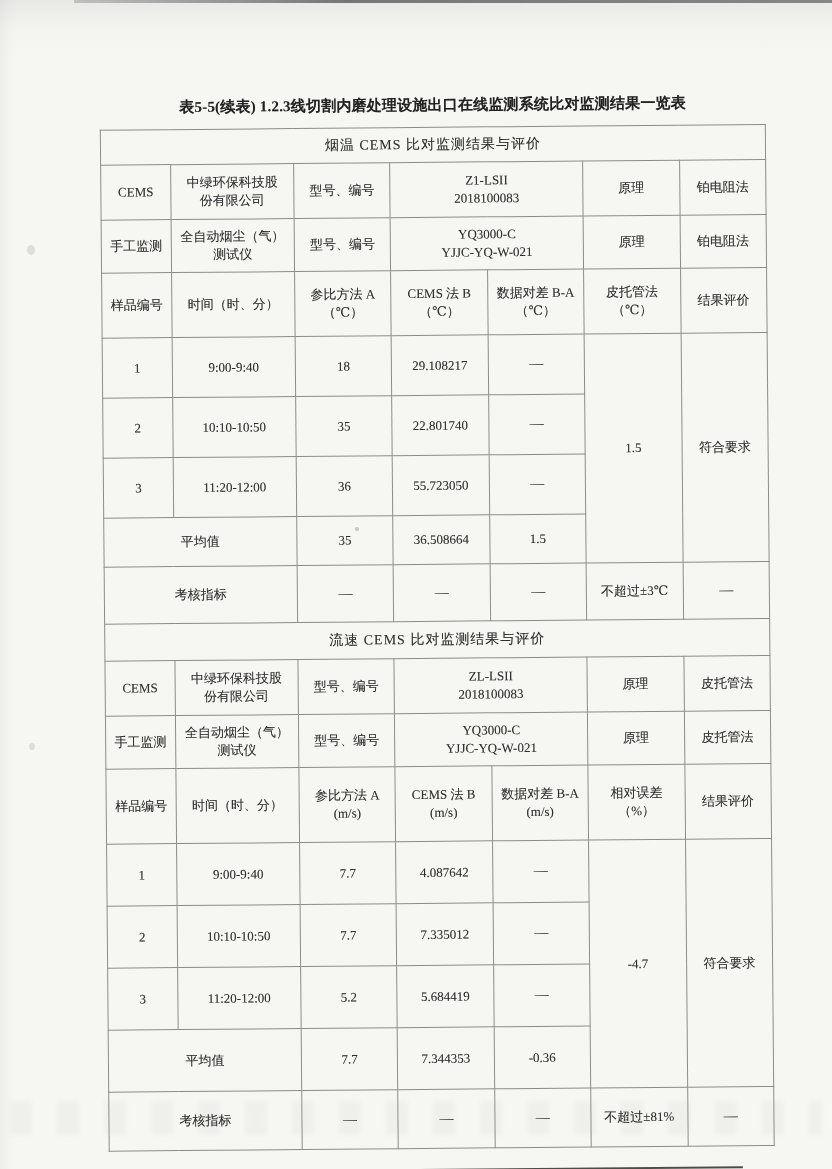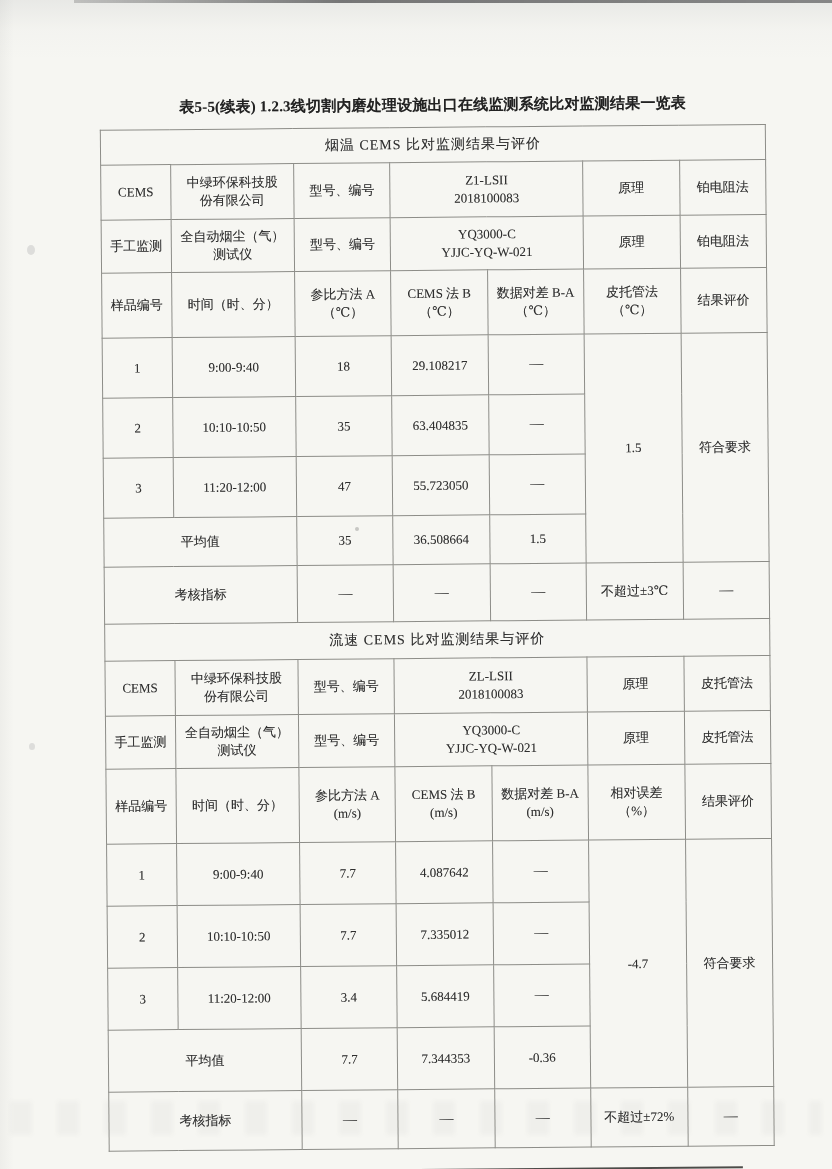--- a/index.html
+++ b/index.html
@@ -109,27 +109,27 @@
         <td>18</td>
         <td>29.108217</td>
         <td class="dash">—</td>
         <td rowspan="4">1.5</td>
         <td rowspan="4">符合要求</td>
       </tr>
       <tr>
         <td style="height:55px">2</td>
         <td>10:10-10:50</td>
         <td>35</td>
-        <td>63.404835</td>
+        <td>22.801740</td>
         <td class="dash">—</td>
       </tr>
       <tr>
         <td style="height:55px">3</td>
         <td>11:20-12:00</td>
-        <td>47</td>
+        <td>36</td>
         <td>55.723050</td>
         <td class="dash">—</td>
       </tr>
       <tr>
         <td colspan="2" style="height:44px">平均值</td>
         <td>35</td>
         <td>36.508664</td>
         <td>1.5</td>
       </tr>
       <tr>
@@ -202,36 +202,36 @@
       <tr>
         <td style="height:57px">2</td>
         <td>10:10-10:50</td>
         <td>7.7</td>
         <td>7.335012</td>
         <td class="dash">—</td>
       </tr>
       <tr>
         <td style="height:57px">3</td>
         <td>11:20-12:00</td>
-        <td>3.4</td>
+        <td>5.2</td>
         <td>5.684419</td>
         <td class="dash">—</td>
       </tr>
       <tr>
         <td colspan="2" style="height:57px">平均值</td>
         <td>7.7</td>
         <td>7.344353</td>
         <td>-0.36</td>
       </tr>
       <tr>
         <td colspan="2" style="height:54px">考核指标</td>
         <td class="dash">—</td>
         <td class="dash">—</td>
         <td class="dash">—</td>
-        <td>不超过±72%</td>
+        <td>不超过±81%</td>
         <td class="dash">—</td>
       </tr>
     </tbody>
       </table>
 
     <div class="footer">
       
       
     </div>
 

